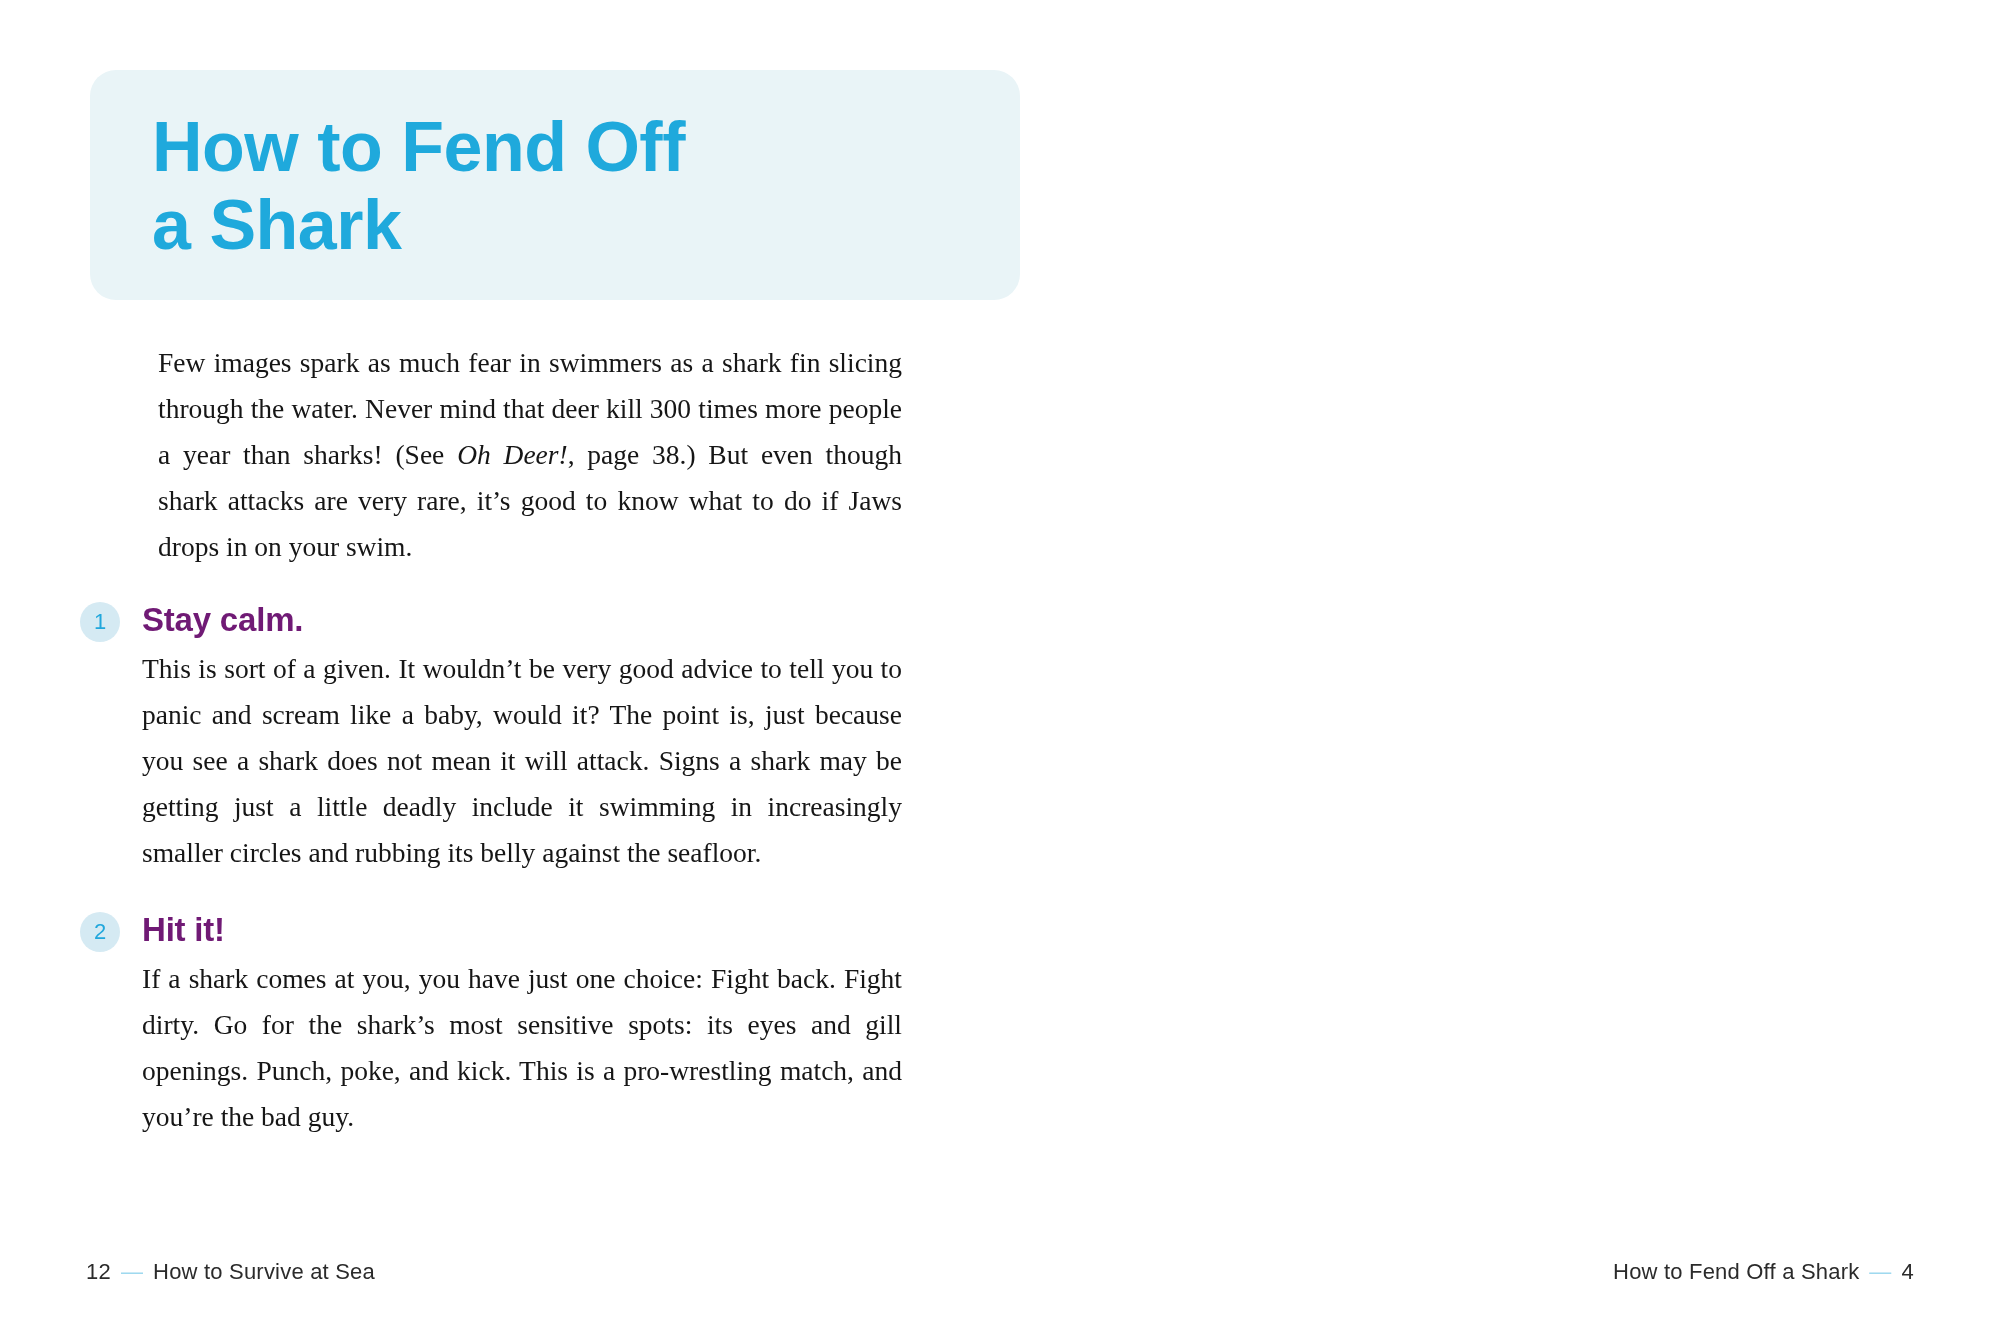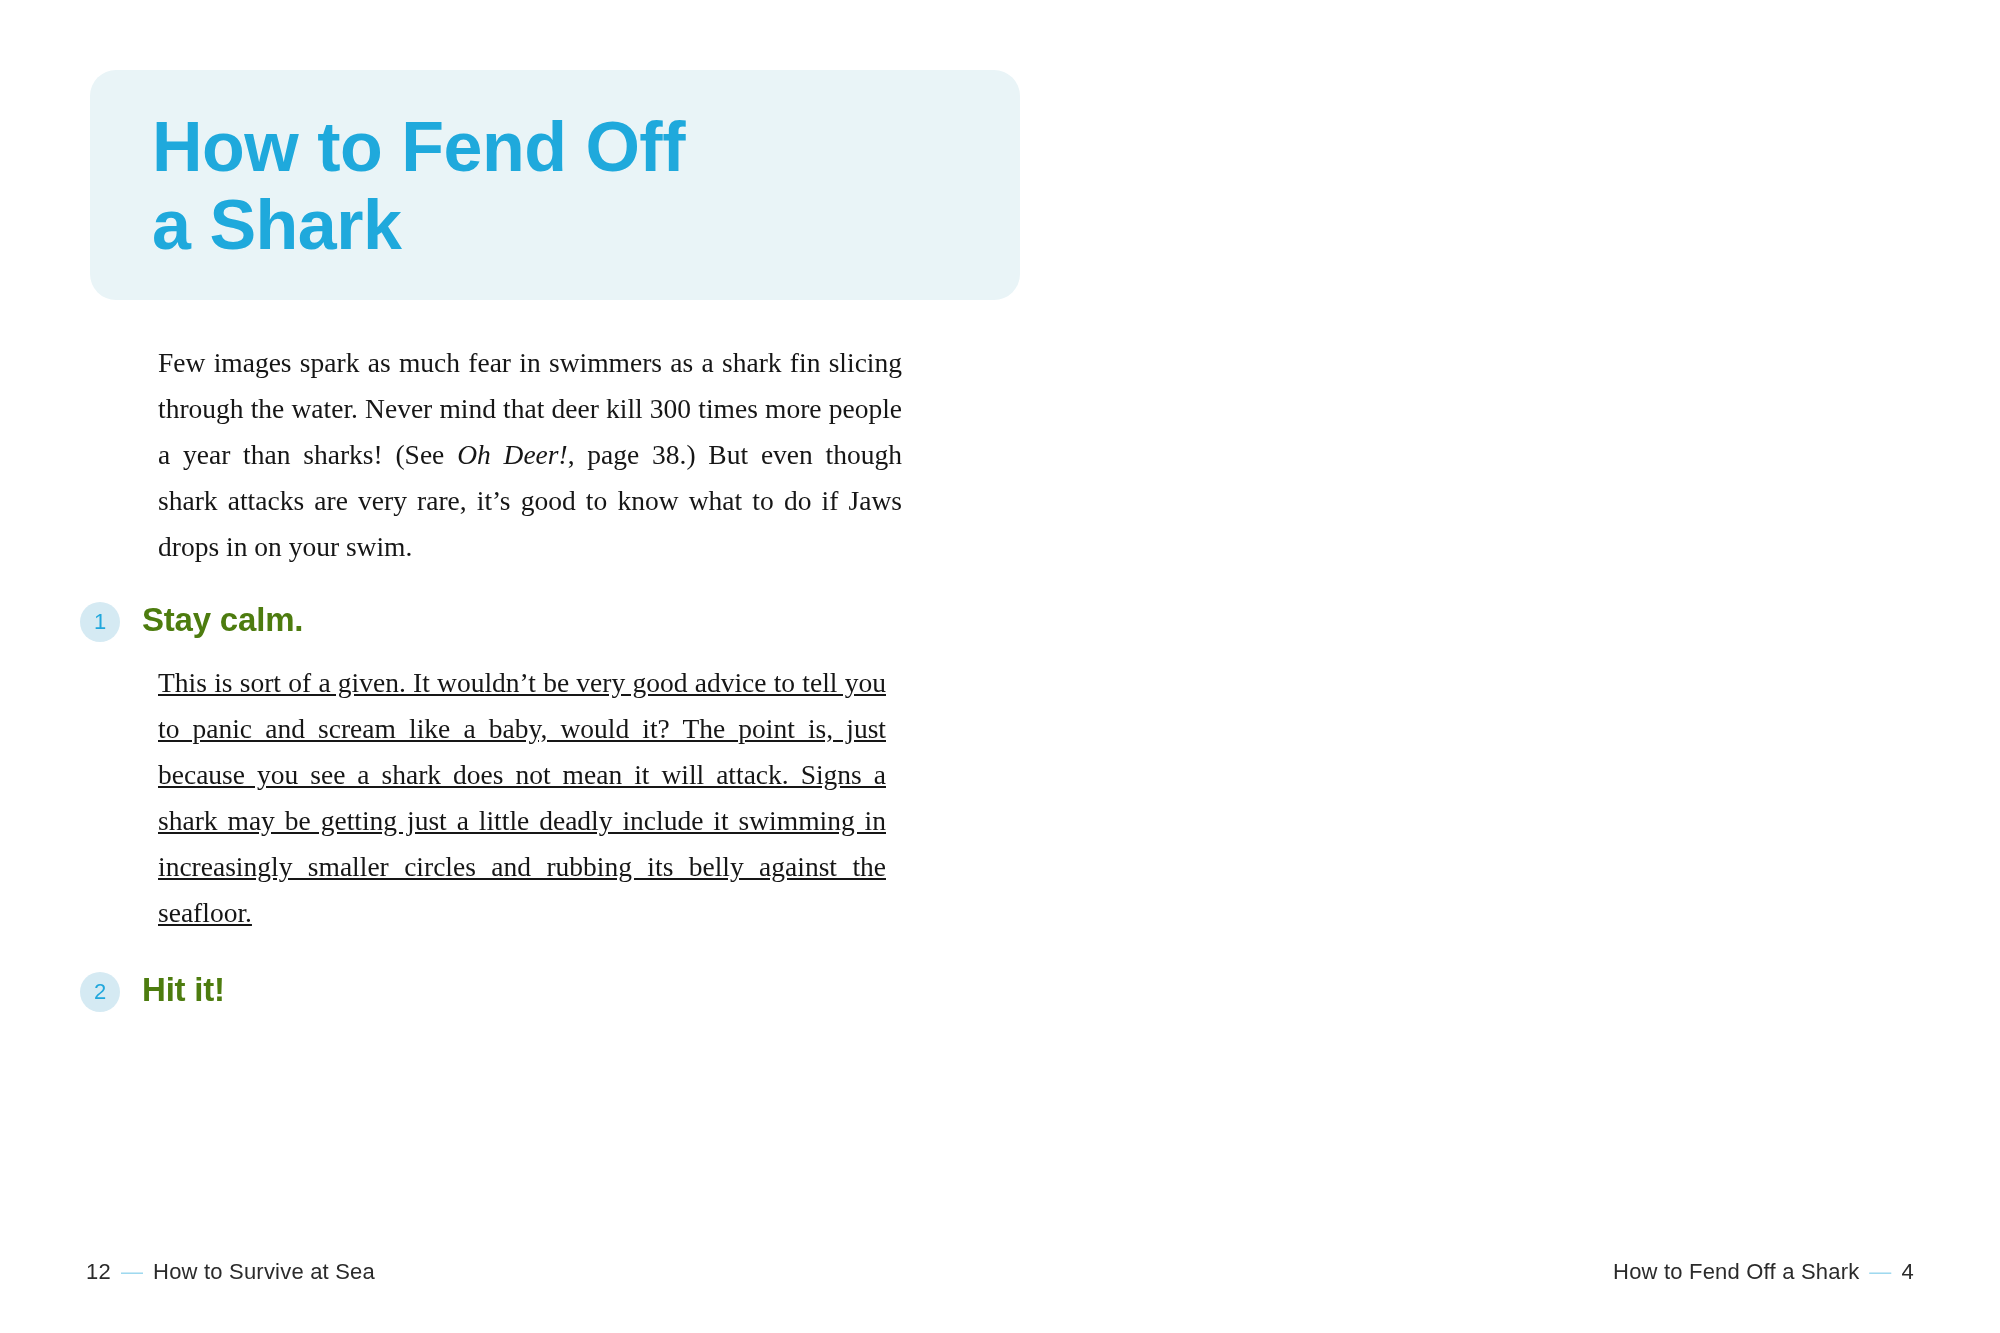--- a/index.html
+++ b/index.html
@@ -92,29 +92,28 @@
     font-family: "Liberation Sans", sans-serif;
     font-size: 22px;
     font-weight: normal;
     line-height: 40px;
     text-align: center;
   }
   .step-title {
     font-family: "Liberation Sans", sans-serif;
     font-weight: bold;
     font-size: 33px;
-    color: #4d7c0f;
+    color: #701a75;
     line-height: 48px;
     letter-spacing: -0.2px;
   }
   .step-body {
-    margin: 16px;
+    margin: 0;
     text-align: justify;
     text-align-last: left;
-    text-decoration: underline;
   }
 
   
   .footer {
     position: absolute;
     bottom: 48px;
     font-family: "Liberation Sans", sans-serif;
     font-size: 22px;
     color: #2b2b2b;
     letter-spacing: 0.2px;
@@ -150,20 +149,21 @@
           <span class="step-title">Stay calm.</span>
         </div>
         <p class="step-body">This is sort of a given. It wouldn’t be very good advice to tell you to panic and scream like a baby, would it? The point is, just because you see a shark does not mean it will attack. Signs a shark may be getting just a little deadly include it swimming in increasingly smaller circles and rubbing its belly against the seafloor.</p>
       </div>
 
       <div class="step">
         <div class="step-head">
           <span class="badge">2</span>
           <span class="step-title">Hit it!</span>
         </div>
+        <p class="step-body">If a shark comes at you, you have just one choice: Fight back. Fight dirty. Go for the shark’s most sensitive spots: its eyes and gill openings. Punch, poke, and kick. This is a pro-wrestling match, and you’re the bad guy.</p>
       </div>
 
     </div>
 
     <div class="footer footer-left">
       <span>12</span><span class="dash">—</span><span>How to Survive at Sea</span>
     </div>
   </div>
 
   <div class="page page-right">

